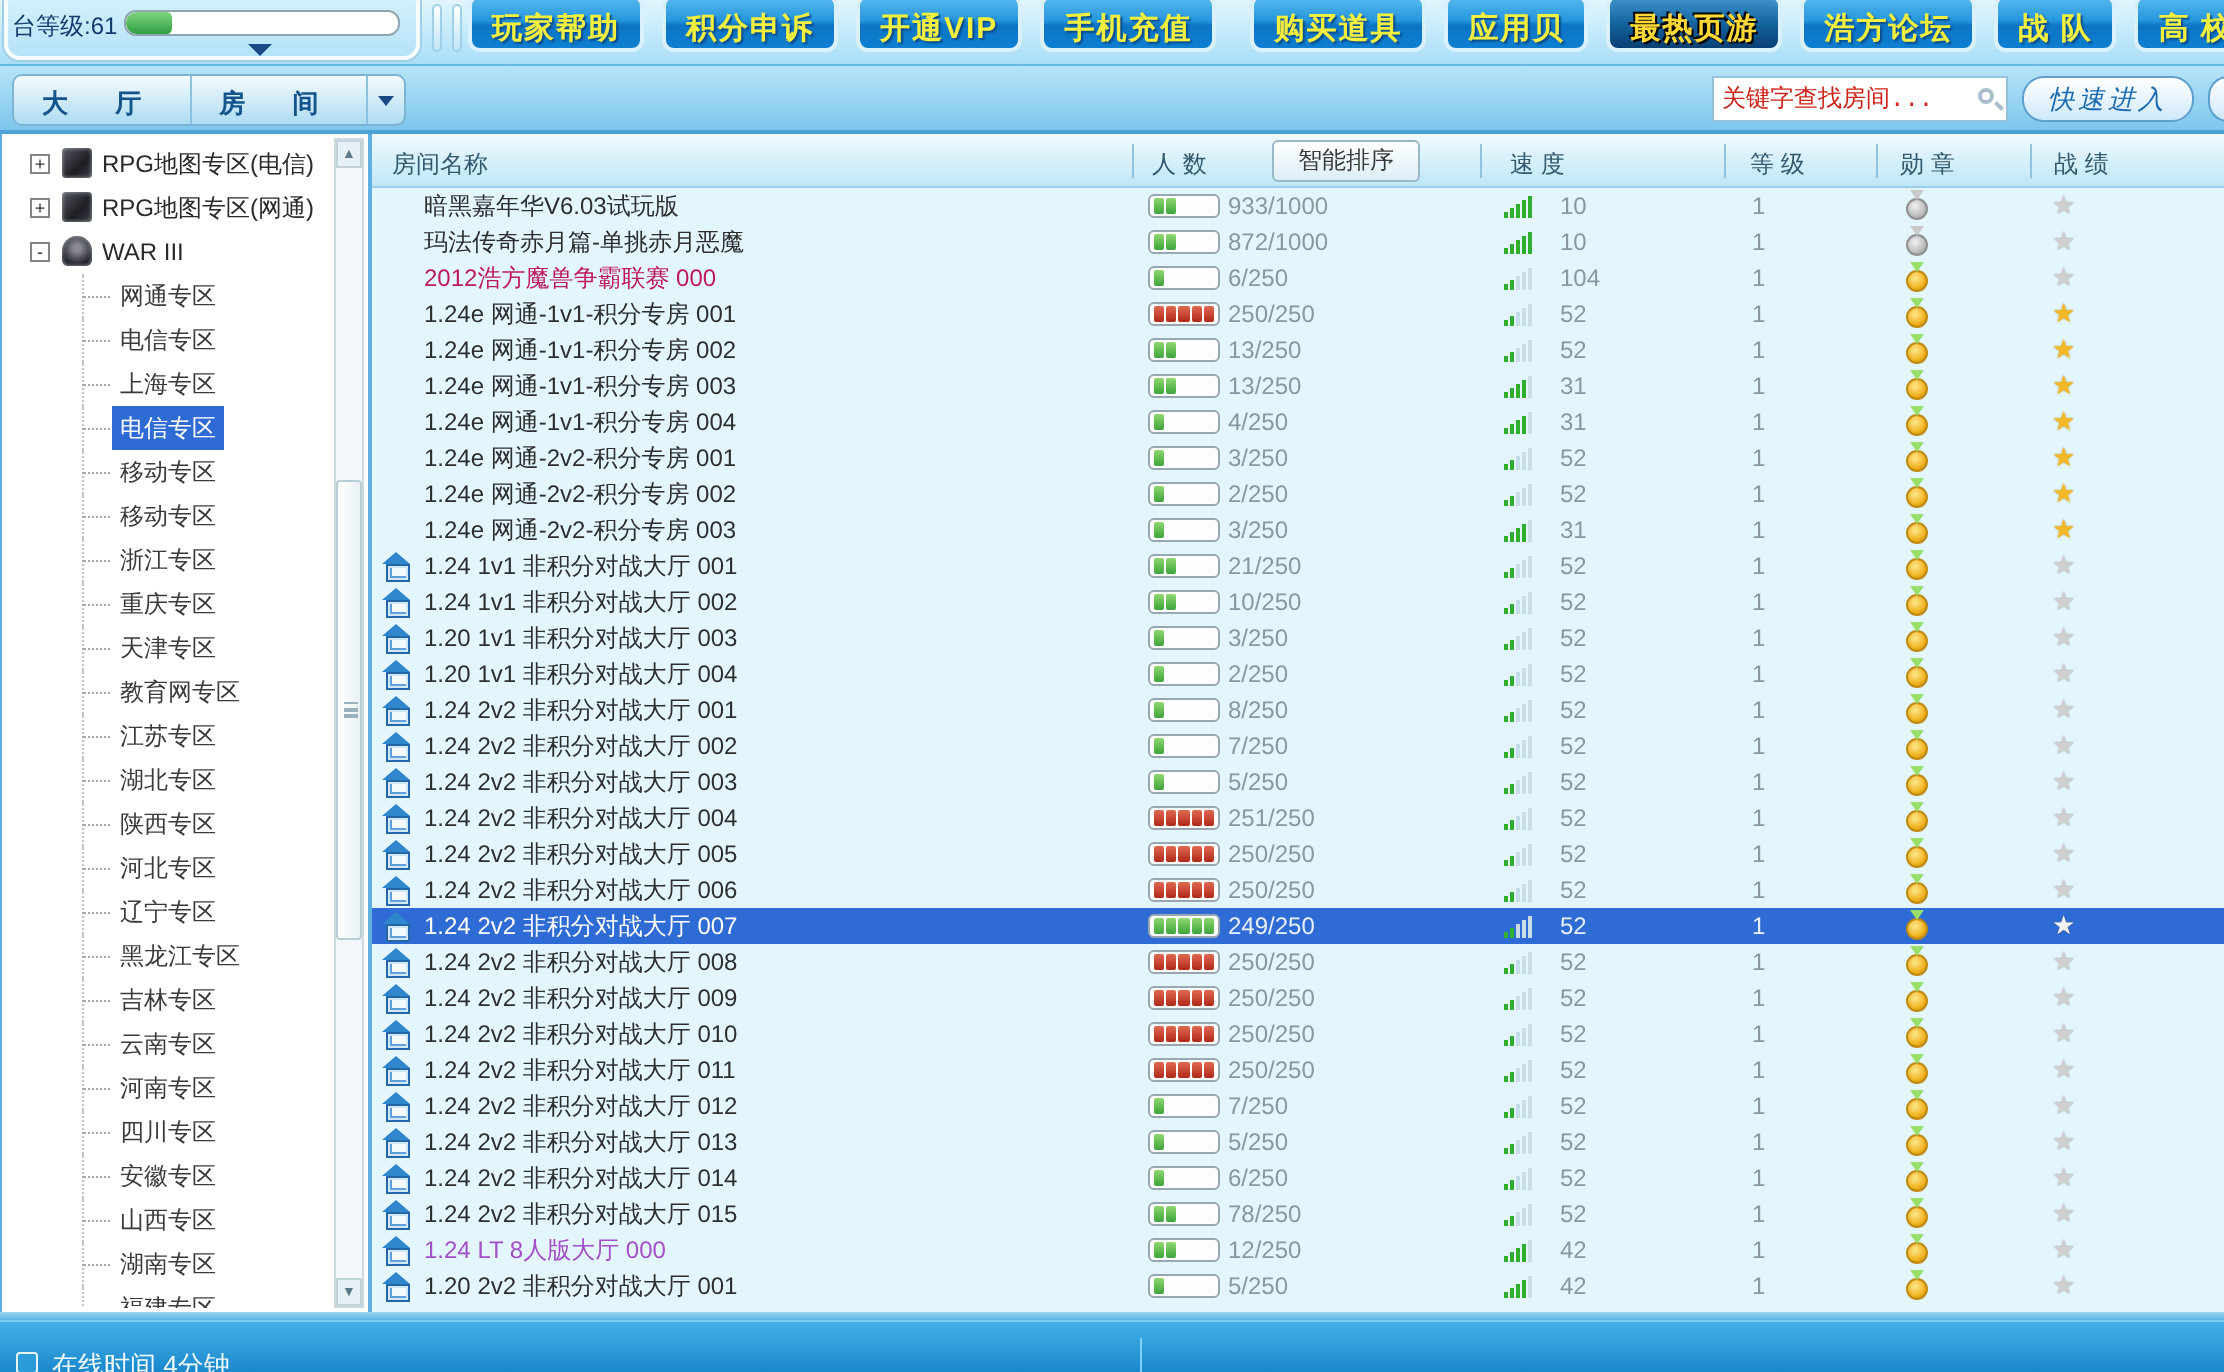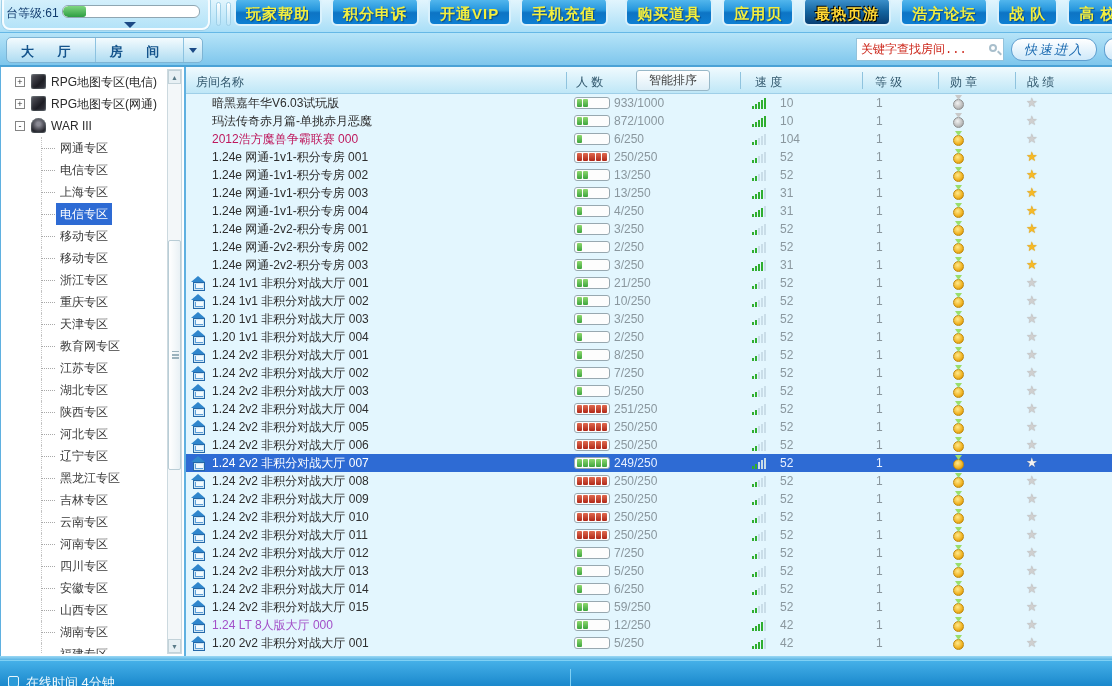--- a/index.html
+++ b/index.html
@@ -1090,21 +1090,21 @@
               <span class="icon-house"></span>
             </span>
             <span class="c-name">1.24 2v2 非积分对战大厅 015</span>
             <span class="c-bar">
               <i class="lit"></i>
               <i class="lit"></i>
               <i></i>
               <i></i>
               <i></i>
             </span>
-            <span class="c-count">59/250</span>
+            <span class="c-count">78/250</span>
             <span class="c-sbars">
               <i class="lit"></i>
               <i class="lit"></i>
               <i></i>
               <i></i>
               <i></i>
             </span>
             <span class="c-speed">52</span>
             <span class="c-level">1</span>
             <span class="c-medal gold"></span>

